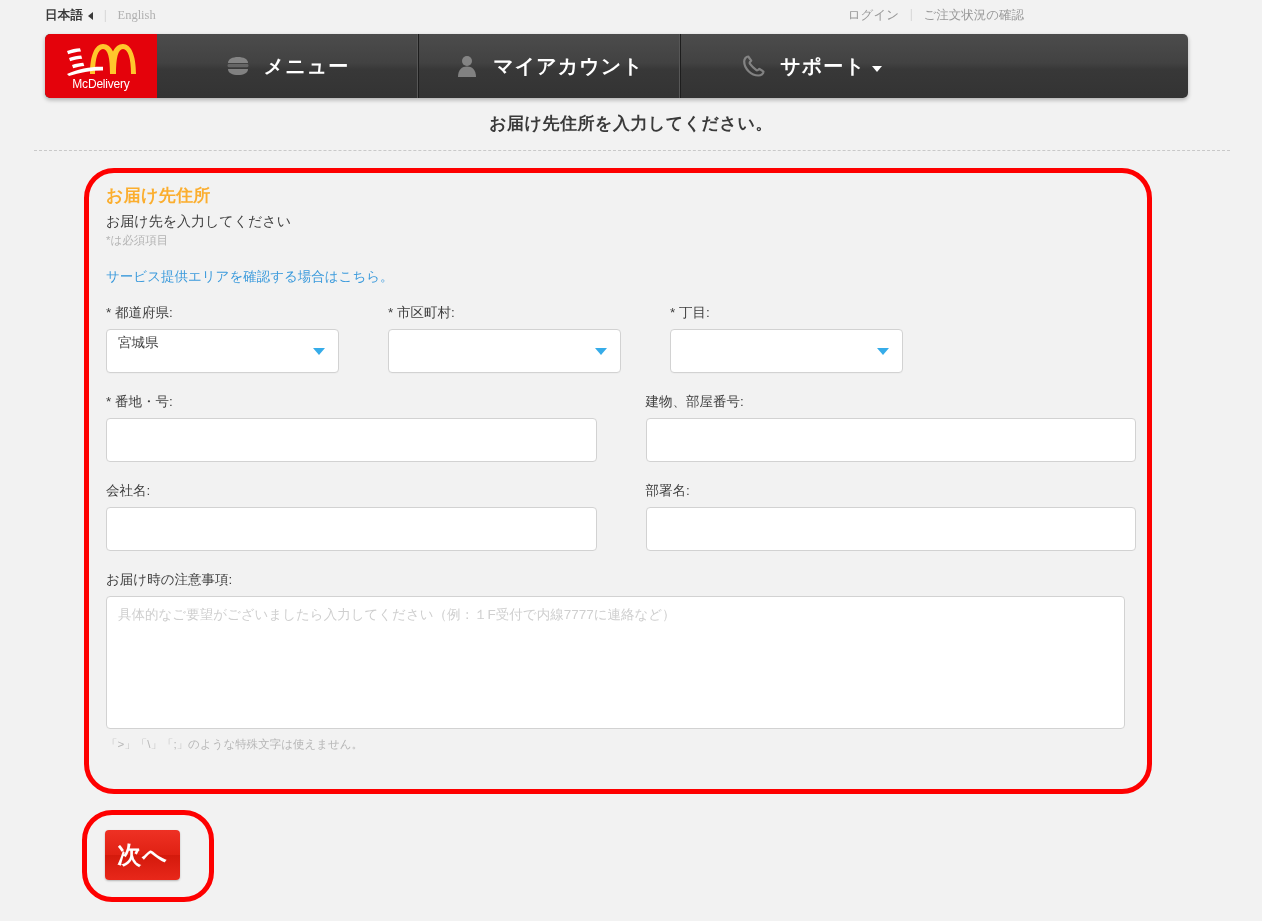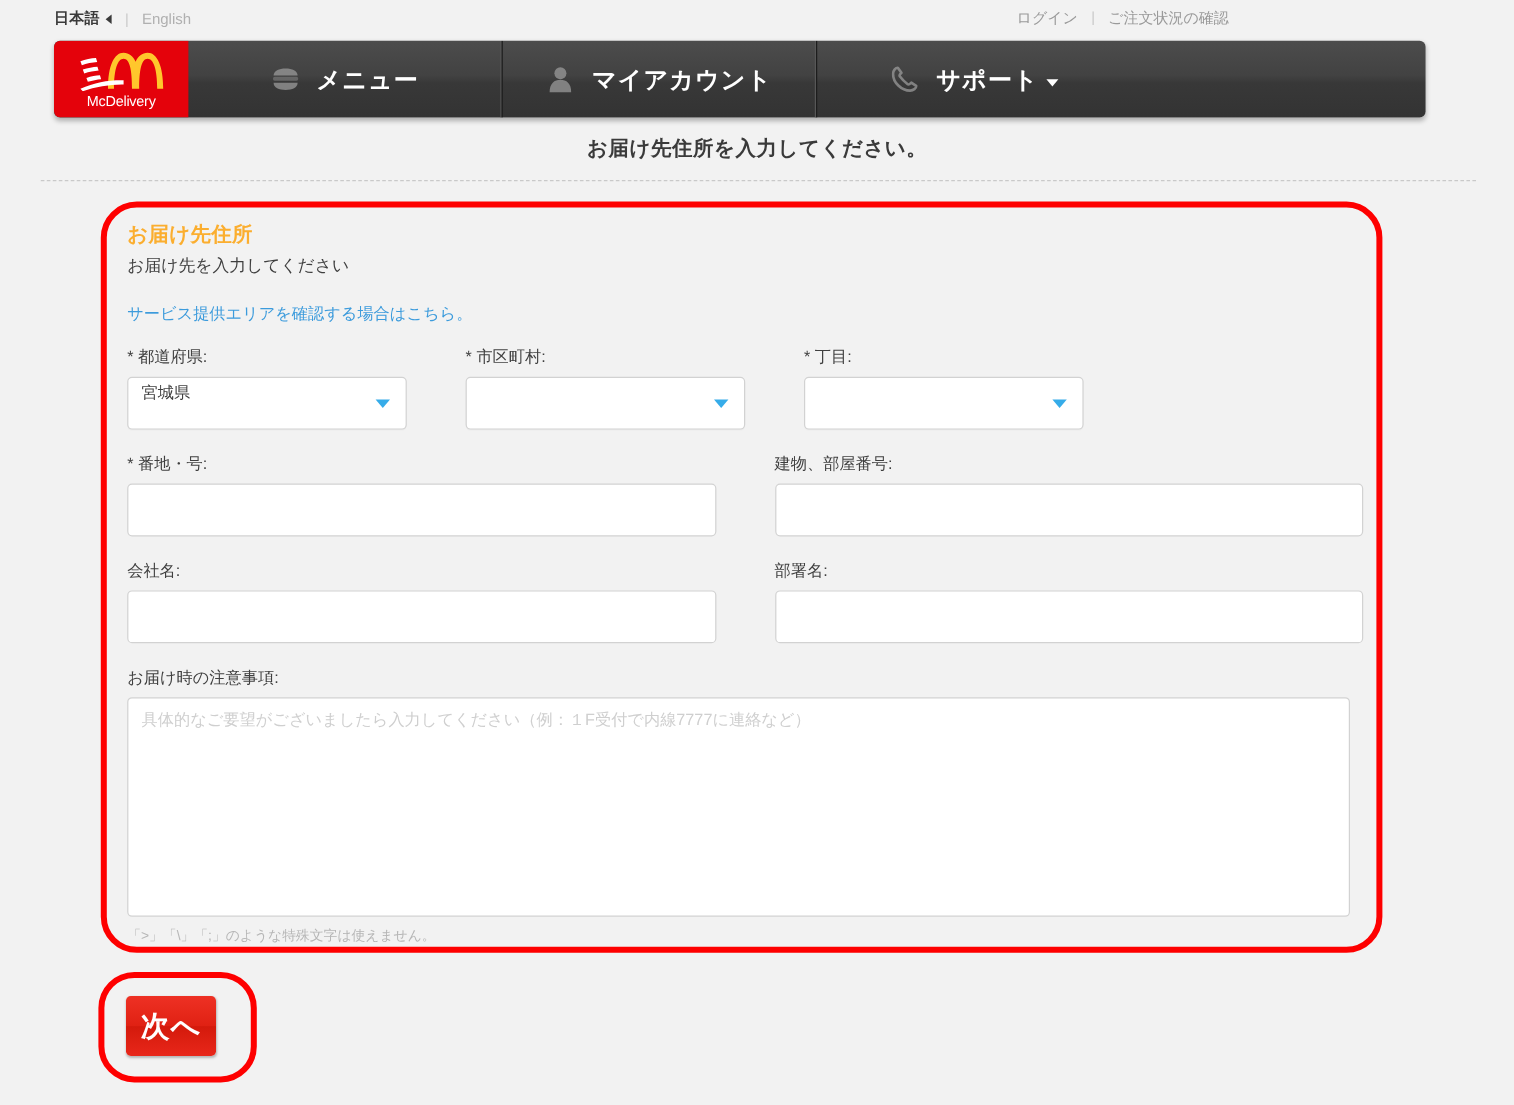--- a/index.html
+++ b/index.html
@@ -10,20 +10,21 @@
     background: #f2f2f2;
     font-family: "Liberation Sans", "DejaVu Sans", sans-serif;
     overflow: hidden;
   }
 
   
   .utility-bar {
     position: absolute; top: 0; left: 0;
     width: 1056px; height: 30px;
     background: #f2f2f2;
+    font-family: Liberation Serif, serif;
   }
   .util-left {
     position: absolute; left: 45px; top: 7px;
     display: flex; align-items: center; gap: 0;
     font-size: 12.5px;
   }
   .util-lang-ja {
     color: #3a3a3a; font-weight: bold; font-size: 12.5px;
     letter-spacing: .2px;
   }
@@ -186,21 +187,21 @@
     width: 100%; height: 44px;
     background: #ffffff;
     border: 1px solid #d2d2d2;
     border-radius: 4px;
     font-size: 13.5px; color: #3f3f3f;
     padding: 0 11px;
     outline: none;
     font-family: "Liberation Sans", "DejaVu Sans", sans-serif;
   }
   .text-area {
-    width: 1019px; height: 183px;
+    width: 1019px; height: 133px;
     background: #ffffff;
     border: 1px solid #d2d2d2;
     border-radius: 4px;
     font-size: 13.5px; color: #3f3f3f;
     padding: 9px 11px;
     outline: none; resize: none;
     font-family: "Liberation Sans", "DejaVu Sans", sans-serif;
   }
   .text-area::placeholder { color: #cfcfcf; }
   .text-input::placeholder { color: #cfcfcf; }
@@ -291,20 +292,21 @@
 <div class="page-title">お届け先住所を入力してください。</div>
 <div class="divider"></div>
 
 <div class="annot-box"></div>
 <div class="annot-oval"></div>
 
 <div class="form-area">
 
   <h2 class="section-title">お届け先住所</h2>
   <p class="section-sub">お届け先を入力してください</p>
+  <p class="section-req">*は必須項目</p>
   <a class="area-link">サービス提供エリアを確認する場合はこちら。</a>
 
   
   <div class="row">
     <div class="field" style="width:233px;">
       <span class="field-label">* 都道府県:</span>
       <div class="select-wrap">
         <div class="fake-select">宮城県</div>
         <span class="sel-caret"></span>
       </div>

